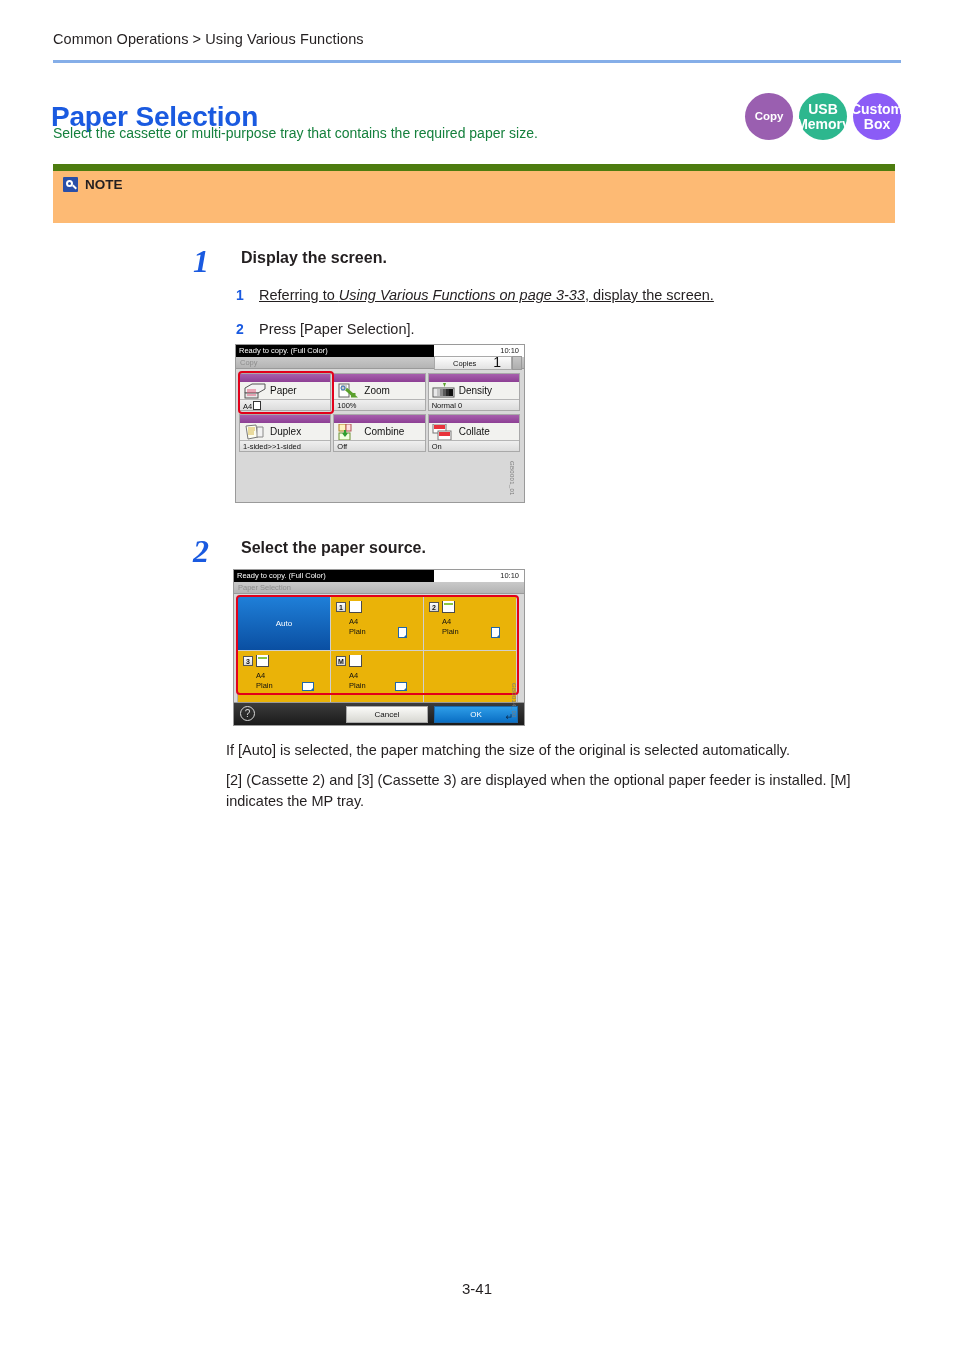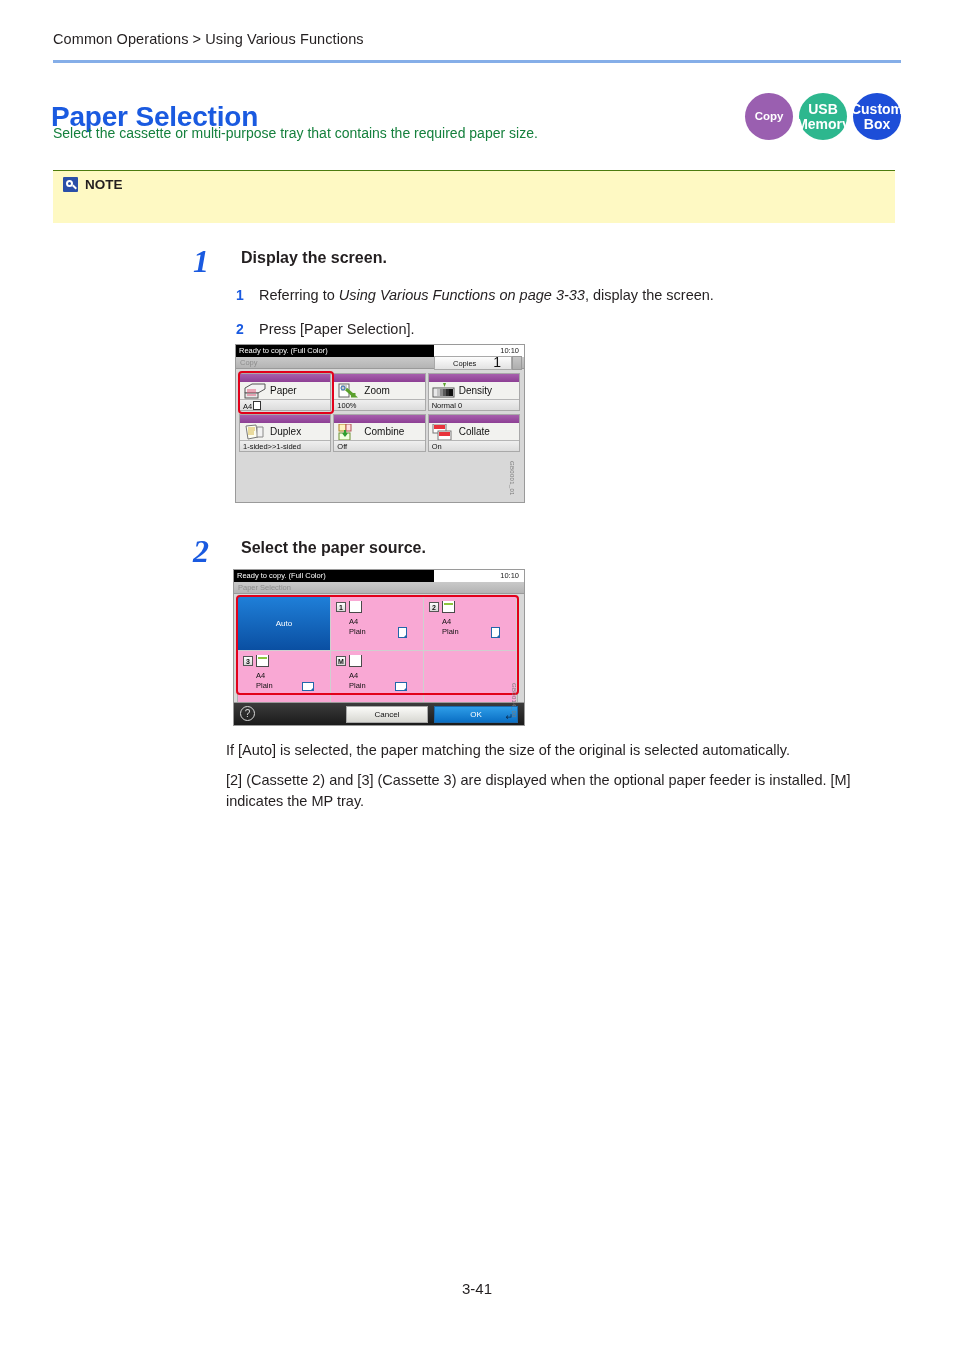--- a/index.html
+++ b/index.html
@@ -77,23 +77,22 @@
   }
   .badge.small { font-size: 14px; }
 
   
   .note-box {
     position: absolute;
     left: 53px;
     top: 164px;
     width: 842px;
     height: 52px;
-    background: #fef9c3;
-    border-top: 1px solid #4d7c0f;
-    margin-top: 6px;
+    background: #fdba74;
+    border-top: 7px solid #4d7c0f;
   }
   .note-head {
     position: absolute;
     left: 10px;
     top: 6px;
     display: flex;
     align-items: center;
     gap: 7px;
   }
   .note-icon {
@@ -373,21 +372,21 @@
     color: #7b7b7b;
     writing-mode: vertical-rl;
     letter-spacing: .3px;
   }
 
   
   .ps-grid {
     position: absolute;
     left: 3px; top: 26px;
     width: 281px; height: 110px;
-    background: #f9a8d4;
+    background: #eab308;
     border: 1px solid #b0b0b0;
     box-sizing: border-box;
     display: grid;
     grid-template-columns: repeat(3, 1fr);
     grid-template-rows: repeat(2, 1fr);
   }
   .ps-cell {
     position: relative;
     border-right: 1px solid #cfcfcf;
     border-bottom: 1px solid #cfcfcf;
@@ -520,38 +519,38 @@
 <div class="subtitle">Select the cassette or multi-purpose tray that contains the required paper size.</div>
 
 <div class="badges">
   <div class="badge" style="background: rgb(154, 95, 176);">
     <span>Copy</span>
   </div>
   <div class="badge small" style="background: rgb(45, 183, 142);">
     <span>USB</span>
     <span>Memory</span>
   </div>
-  <div class="badge small" style="background: #1d4ed8;">
+  <div class="badge small" style="background: #8b5cf6;">
     <span>Custom</span>
     <span>Box</span>
   </div>
 </div>
 
 <div class="note-box">
   <div class="note-head">
     <span class="note-icon"></span>
     <span class="note-title">NOTE</span>
   </div>
 </div>
 
 <div class="step-num" style="left:193px; top:243px;">1</div>
 <div class="step-title" style="left:241px; top:249px;">Display the screen.</div>
 
 <div class="substep-num" style="left:236px; top:287px;">1</div>
-<div class="substep-text" style="left:259px; top:287px;">
+<div class="substep-text" style="left:259px; top:287px;text-decoration:underline;">
   <span>Referring to </span><span class="ital">Using Various Functions on page 3-33</span><span>, display the screen.</span>
 </div>
 
 <div class="substep-num" style="left:236px; top:321px;">2</div>
 <div class="substep-text" style="left:259px; top:321px;">Press [Paper Selection].</div>
 
 <div class="panel" id="copy-panel" style="left:235px; top:344px; width:290px; height:159px;">
   <div class="panel-statusbar">
     <div class="black" style="width:198px;"></div>
     <div class="msg">Ready to copy. (Full Color)</div>

